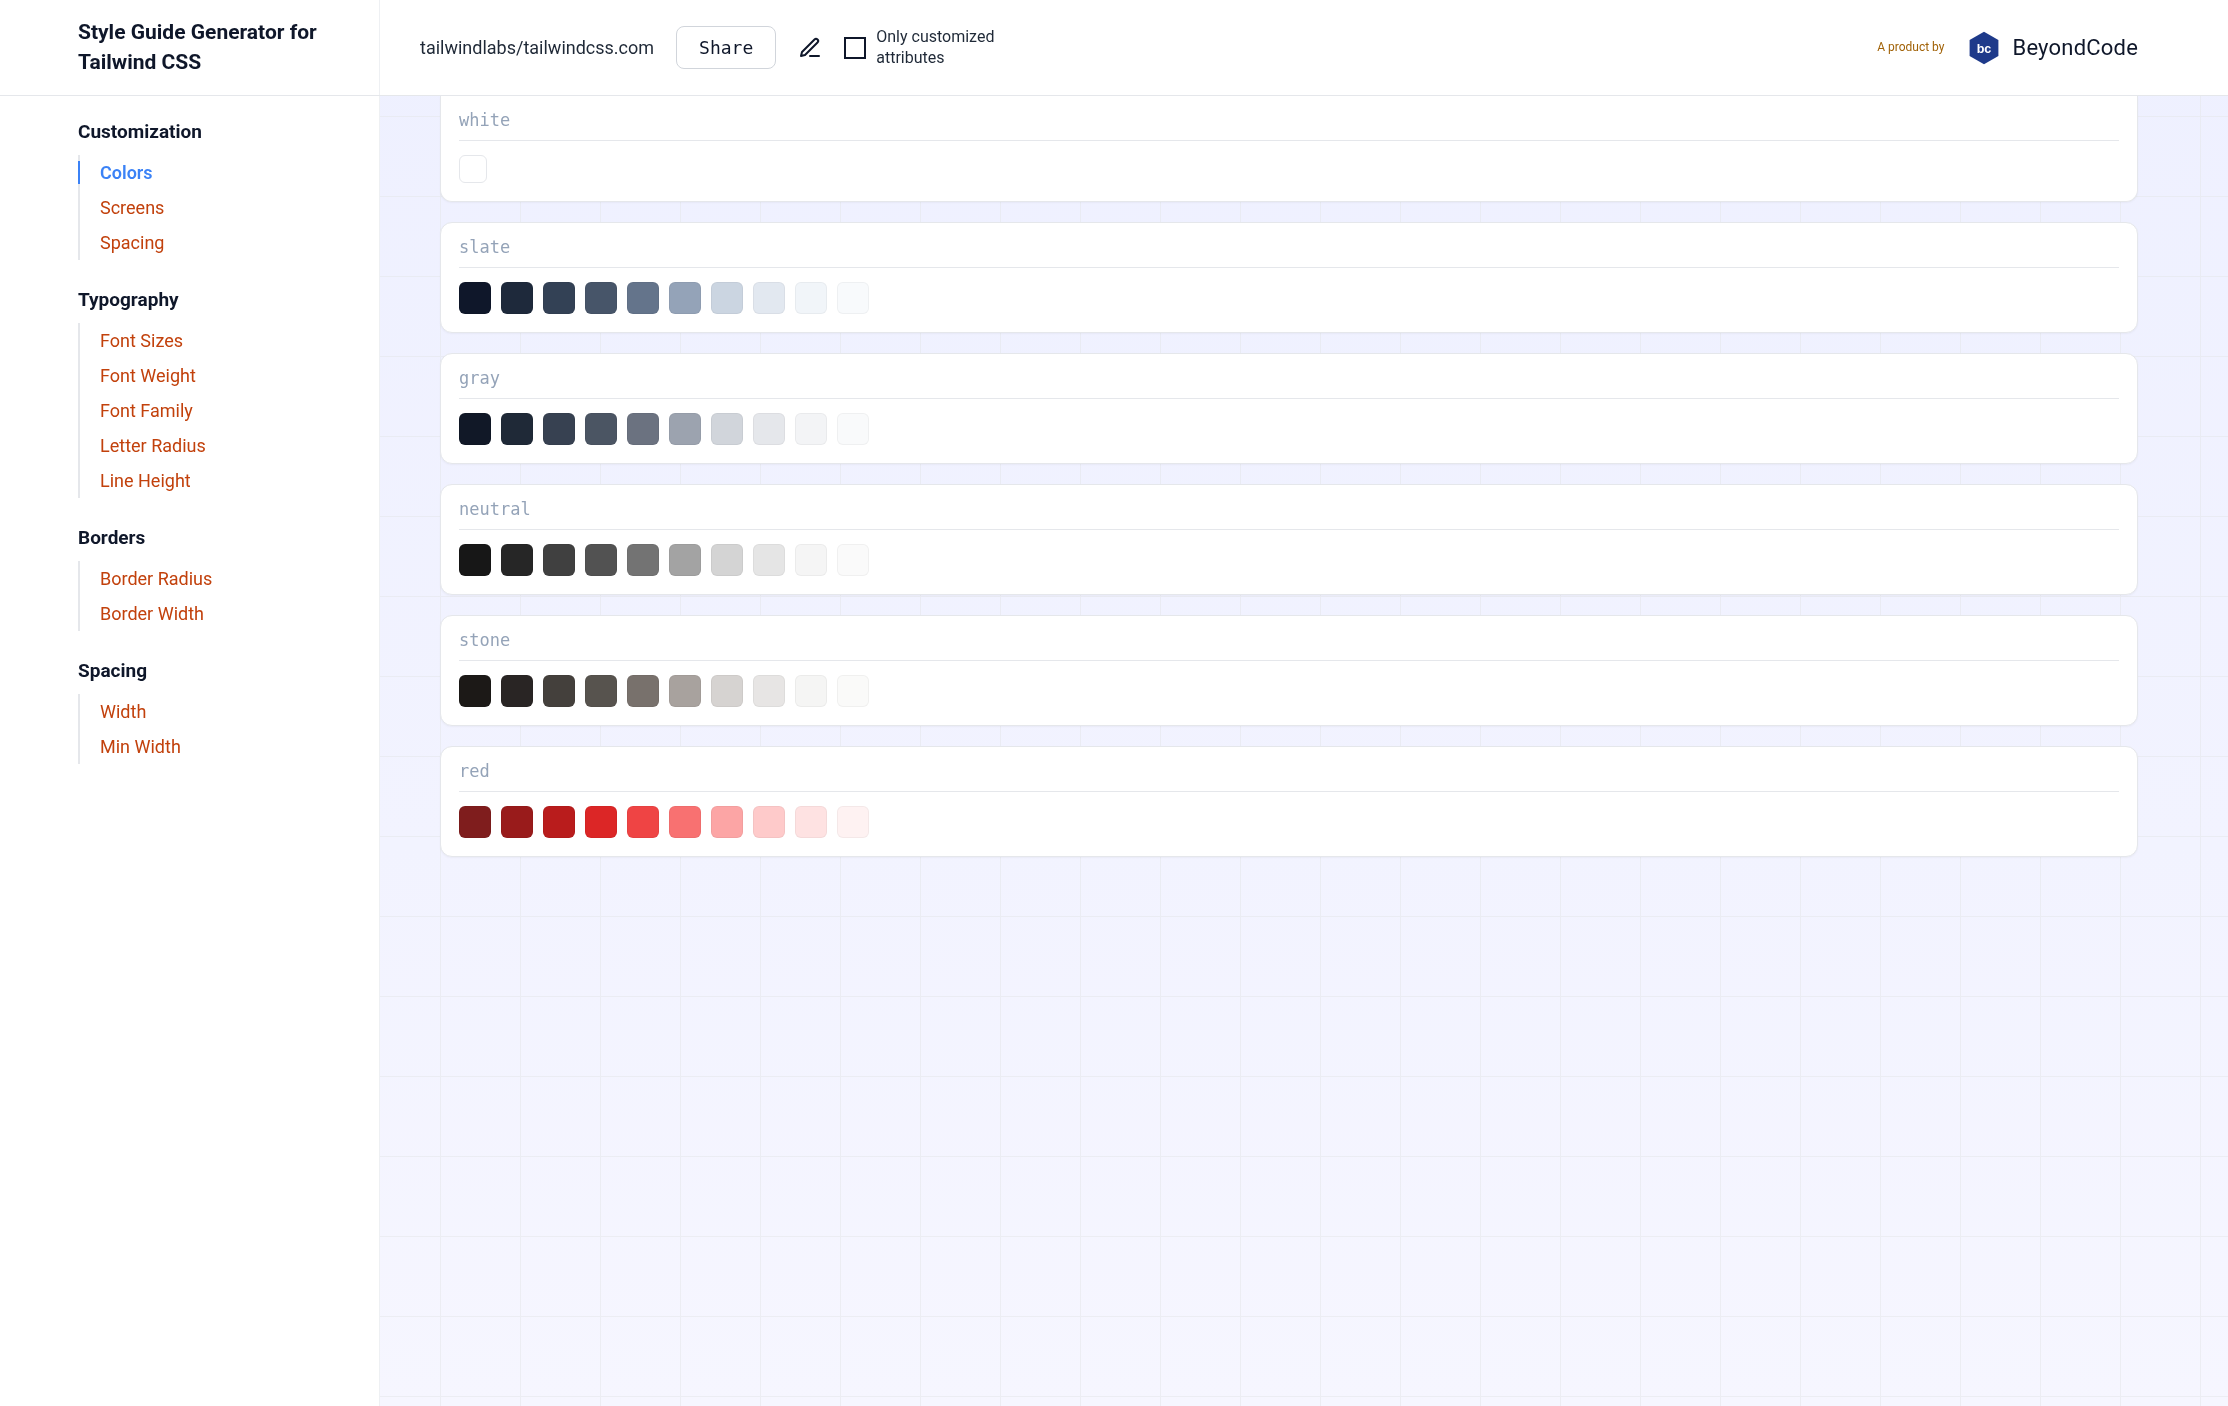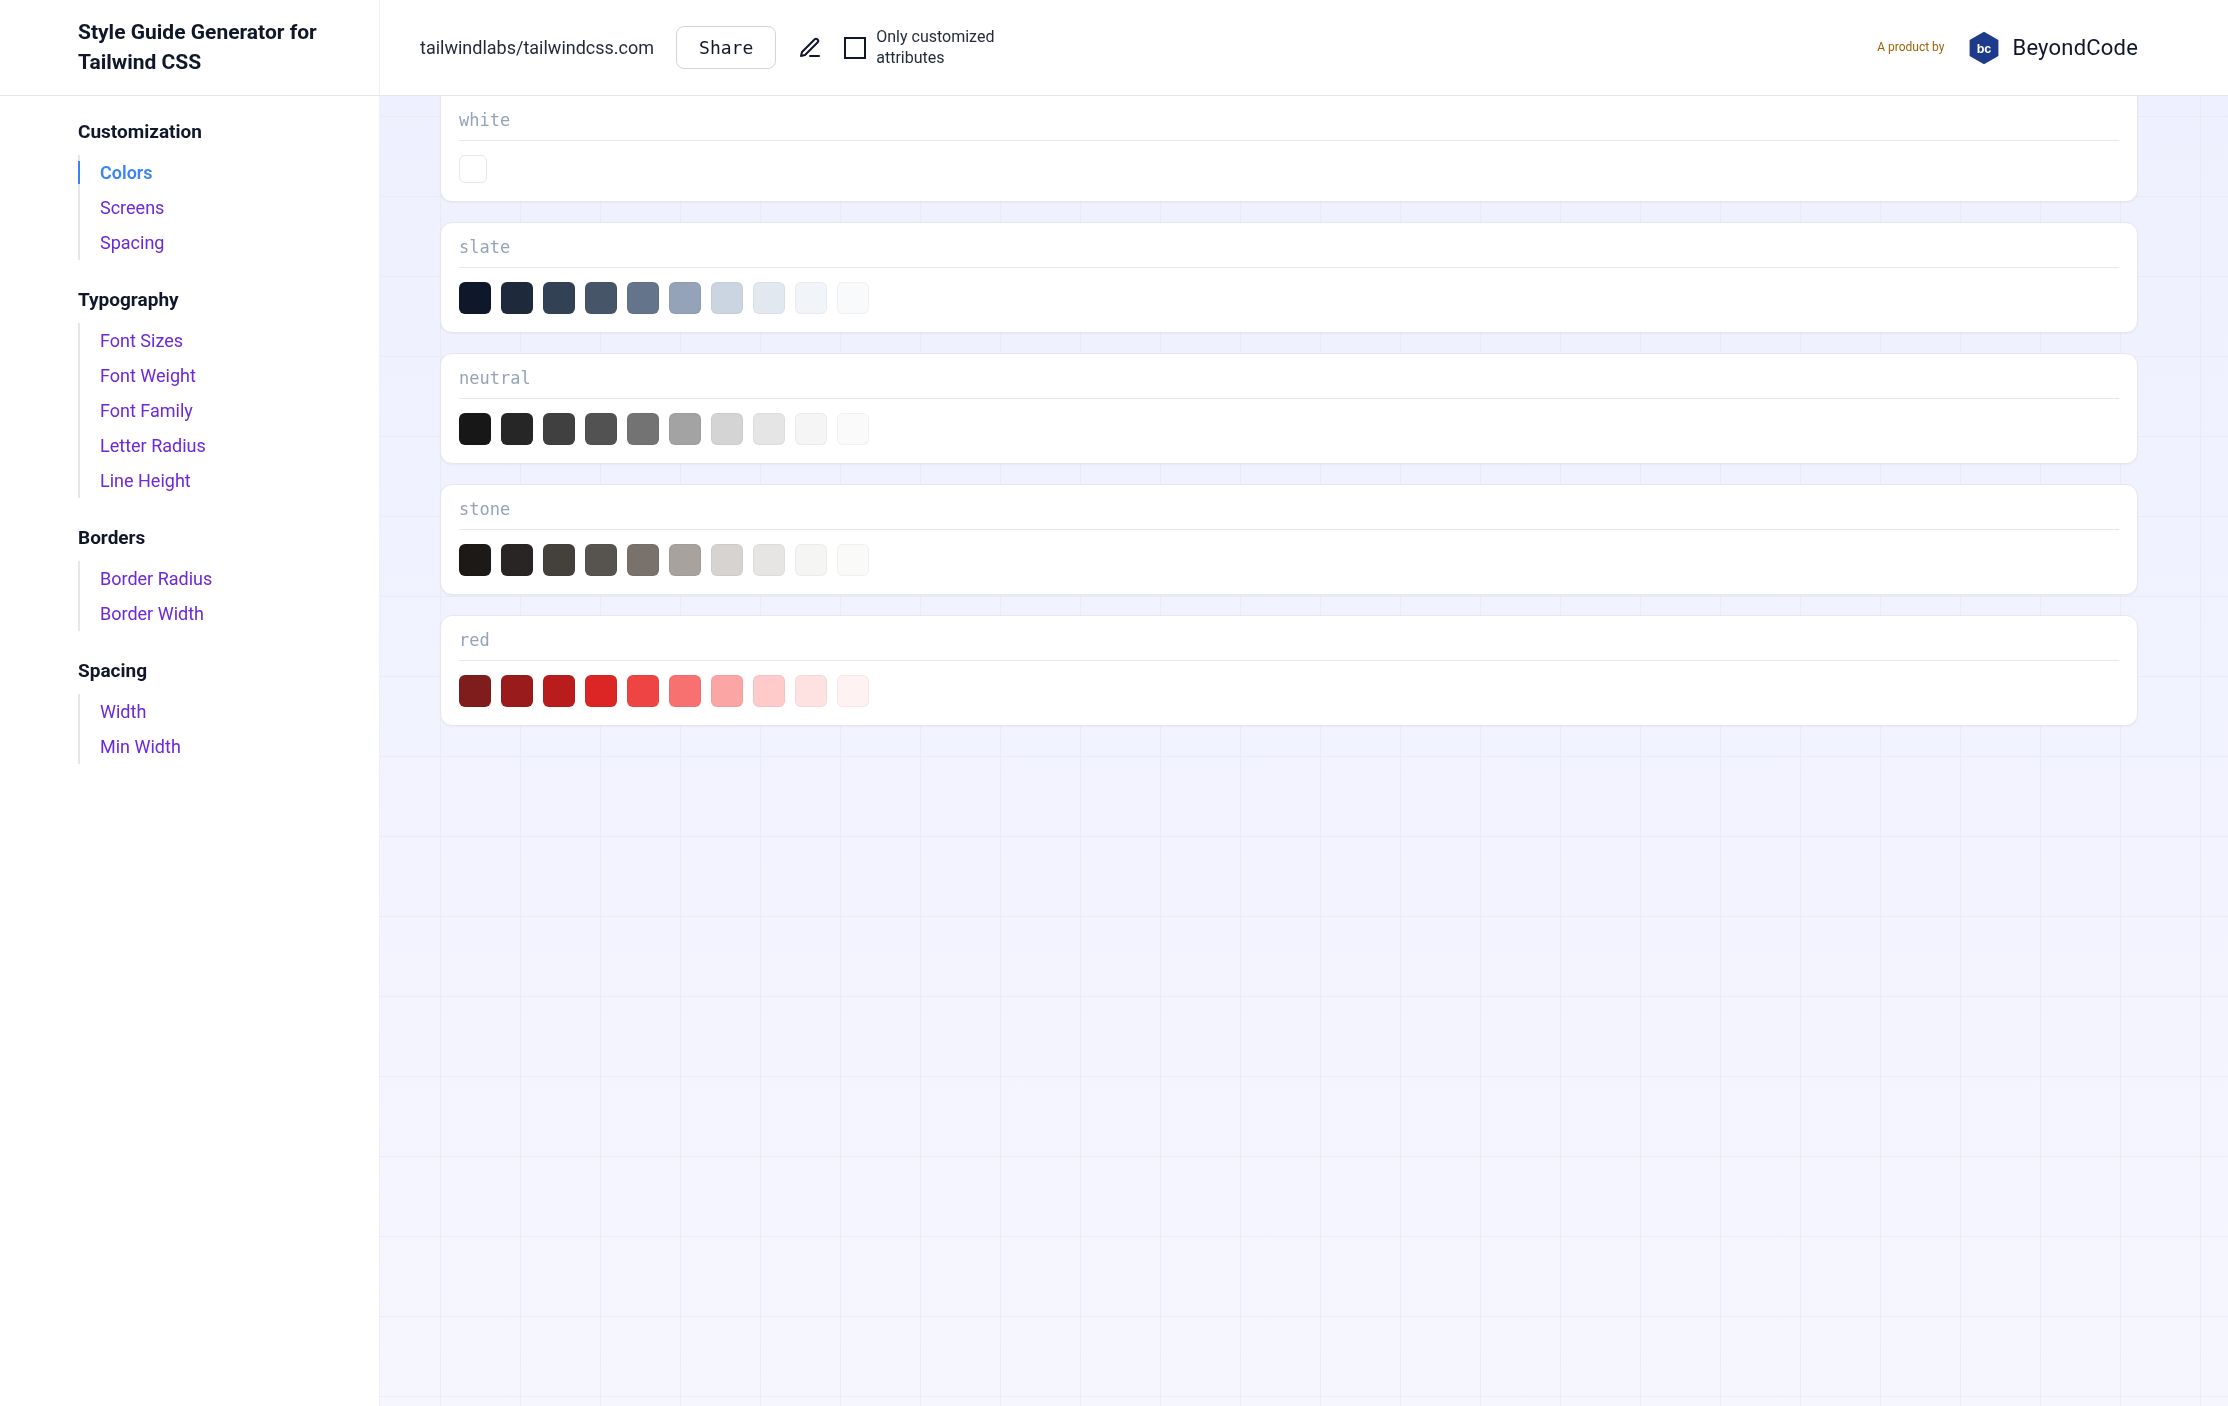--- a/index.html
+++ b/index.html
@@ -131,21 +131,21 @@
     color: #0f172a;
     margin-bottom: 12px;
   }
   .nav-list {
     list-style: none;
     border-left: 2px solid #e5e7eb;
   }
   .nav-item {
     padding: 7px 0 7px 20px;
     font-size: 18px;
-    color: #6d28d9;
+    color: #c2410c;
     cursor: pointer;
     position: relative;
   }
   .nav-item.active {
     color: #3b82f6;
     font-weight: 600;
   }
   .nav-item.active::before {
     content: "";
     position: absolute;
@@ -317,20 +317,35 @@
             <div class="swatch" style="background: rgb(71, 85, 105);"></div>
             <div class="swatch" style="background: rgb(100, 116, 139);"></div>
             <div class="swatch" style="background: rgb(148, 163, 184);"></div>
             <div class="swatch" style="background: rgb(203, 213, 225);"></div>
             <div class="swatch" style="background: rgb(226, 232, 240);"></div>
             <div class="swatch" style="background: rgb(241, 245, 249);"></div>
             <div class="swatch" style="background: rgb(248, 250, 252);"></div>
           </div>
       </div>
 
+      <div class="color-card">
+        <div class="color-name">gray</div>
+        <div class="swatches">
+            <div class="swatch" style="background: rgb(17, 24, 39);"></div>
+            <div class="swatch" style="background: rgb(31, 41, 55);"></div>
+            <div class="swatch" style="background: rgb(55, 65, 81);"></div>
+            <div class="swatch" style="background: rgb(75, 85, 99);"></div>
+            <div class="swatch" style="background: rgb(107, 114, 128);"></div>
+            <div class="swatch" style="background: rgb(156, 163, 175);"></div>
+            <div class="swatch" style="background: rgb(209, 213, 219);"></div>
+            <div class="swatch" style="background: rgb(229, 231, 235);"></div>
+            <div class="swatch" style="background: rgb(243, 244, 246);"></div>
+            <div class="swatch" style="background: rgb(249, 250, 251);"></div>
+          </div>
+      </div>
 
 
       <div class="color-card">
         <div class="color-name">neutral</div>
         <div class="swatches">
             <div class="swatch" style="background: rgb(23, 23, 23);"></div>
             <div class="swatch" style="background: rgb(38, 38, 38);"></div>
             <div class="swatch" style="background: rgb(64, 64, 64);"></div>
             <div class="swatch" style="background: rgb(82, 82, 82);"></div>
             <div class="swatch" style="background: rgb(115, 115, 115);"></div>

